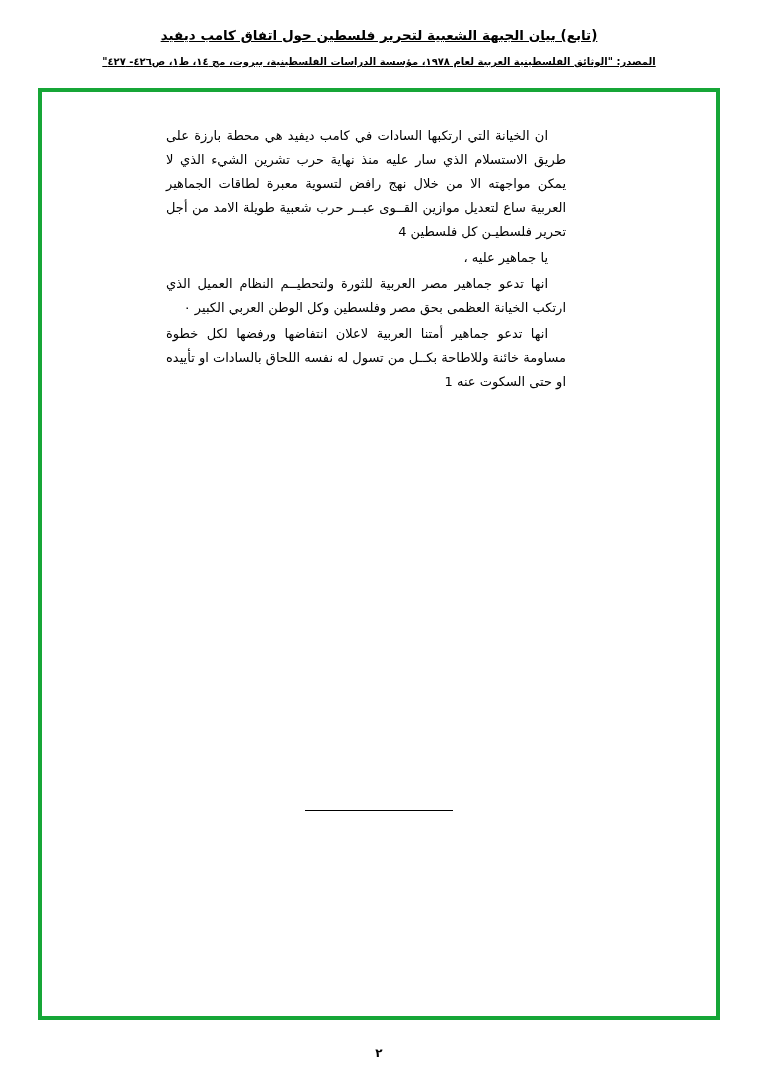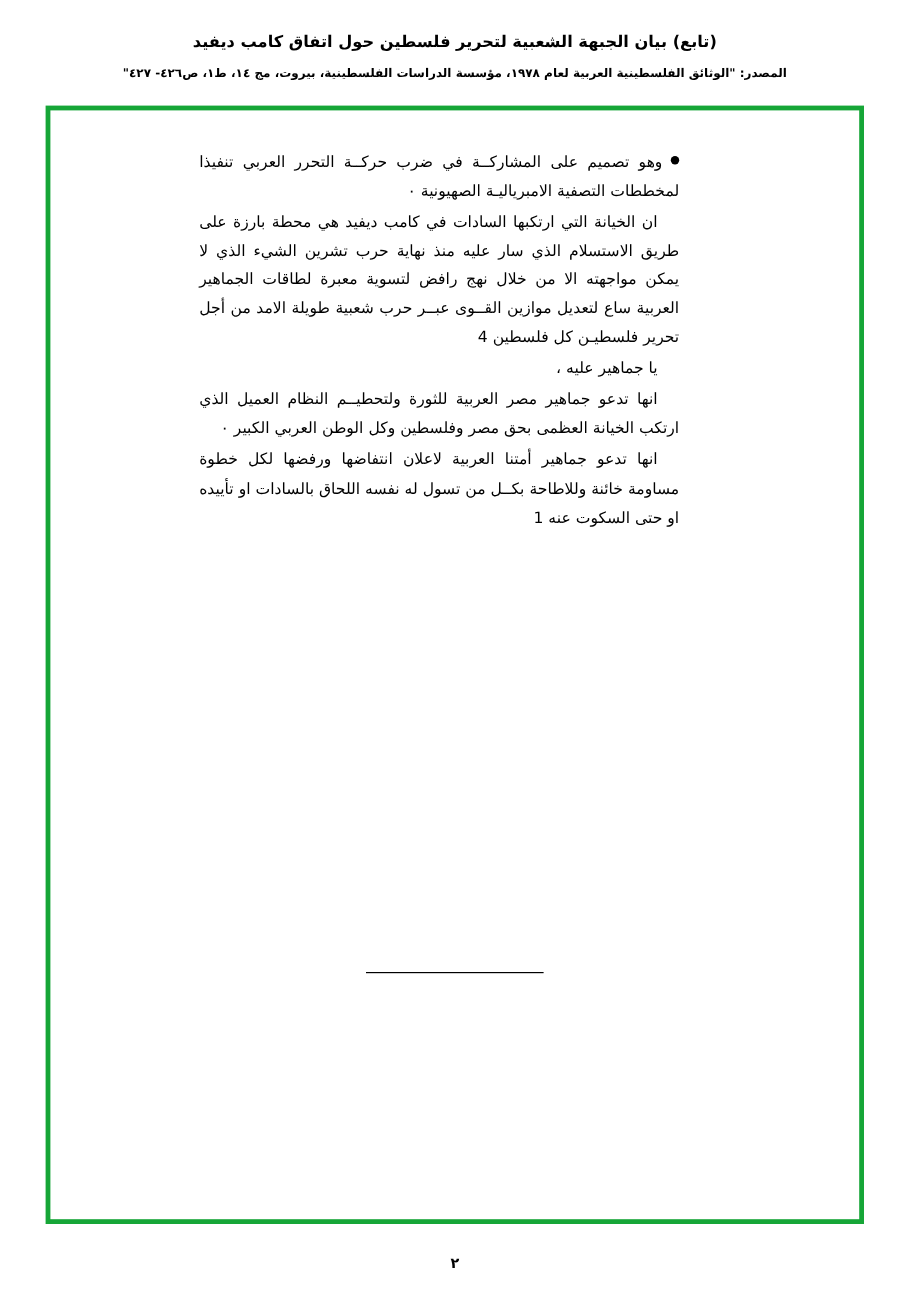--- a/index.html
+++ b/index.html
@@ -13,20 +13,21 @@
     font-family: "DejaVu Sans", sans-serif;
     color: #000000;
     position: relative;
     overflow: hidden;
   }
   .page {
     width: 758px;
     height: 1078px;
     position: relative;
     box-sizing: border-box;
+    text-decoration: underline;
   }
   .header {
     text-align: center;
     padding-top: 26px;
   }
   .header-title {
     font-size: 13.5px;
     font-weight: bold;
     letter-spacing: 0px;
     line-height: 1.4;
@@ -113,21 +114,20 @@
 <div class="page">
 
   <div class="header">
     <div class="header-title">(تابع) بيان الجبهة الشعبية لتحرير فلسطين حول اتفاق كامب ديفيد</div>
     <div class="header-source">المصدر: "الوثائق الفلسطينية العربية لعام ١٩٧٨، مؤسسة الدراسات الفلسطينية، بيروت، مج ١٤، ط١، ص٤٢٦- ٤٢٧"</div>
   </div>
 
   <div class="frame">
 
     <div class="content">
-      <p class="para bullet"><span class="dot"></span><span>وهو تصميم على المشاركــة في ضرب حركــة التحرر العربي تنفيذا لمخططات التصفية الامبرياليـة الصهيونية ٠</span></p>
       <p class="para indent">ان الخيانة التي ارتكبها السادات في كامب ديفيد هي محطة بارزة على طريق الاستسلام الذي سار عليه منذ نهاية حرب تشرين الشيء الذي لا يمكن مواجهته الا من خلال نهج رافض لتسوية معبرة لطاقات الجماهير العربية ساع لتعديل موازين القــوى عبــر حرب شعبية طويلة الامد من أجل تحرير فلسطيـن كل فلسطين 4</p>
       <p class="para indent">يا جماهير عليه ،</p>
       <p class="para indent">انها تدعو جماهير مصر العربية للثورة ولتحطيــم النظام العميل الذي ارتكب الخيانة العظمى بحق مصر وفلسطين وكل الوطن العربي الكبير ٠</p>
       <p class="para indent gap">انها تدعو جماهير أمتنا العربية لاعلان انتفاضها ورفضها لكل خطوة مساومة خائنة وللاطاحة بكــل من تسول له نفسه اللحاق بالسادات او تأييده او حتى السكوت عنه 1</p>
     </div>
 
     <div class="rule">
       <div class="rule-line"></div>
     </div>
 

